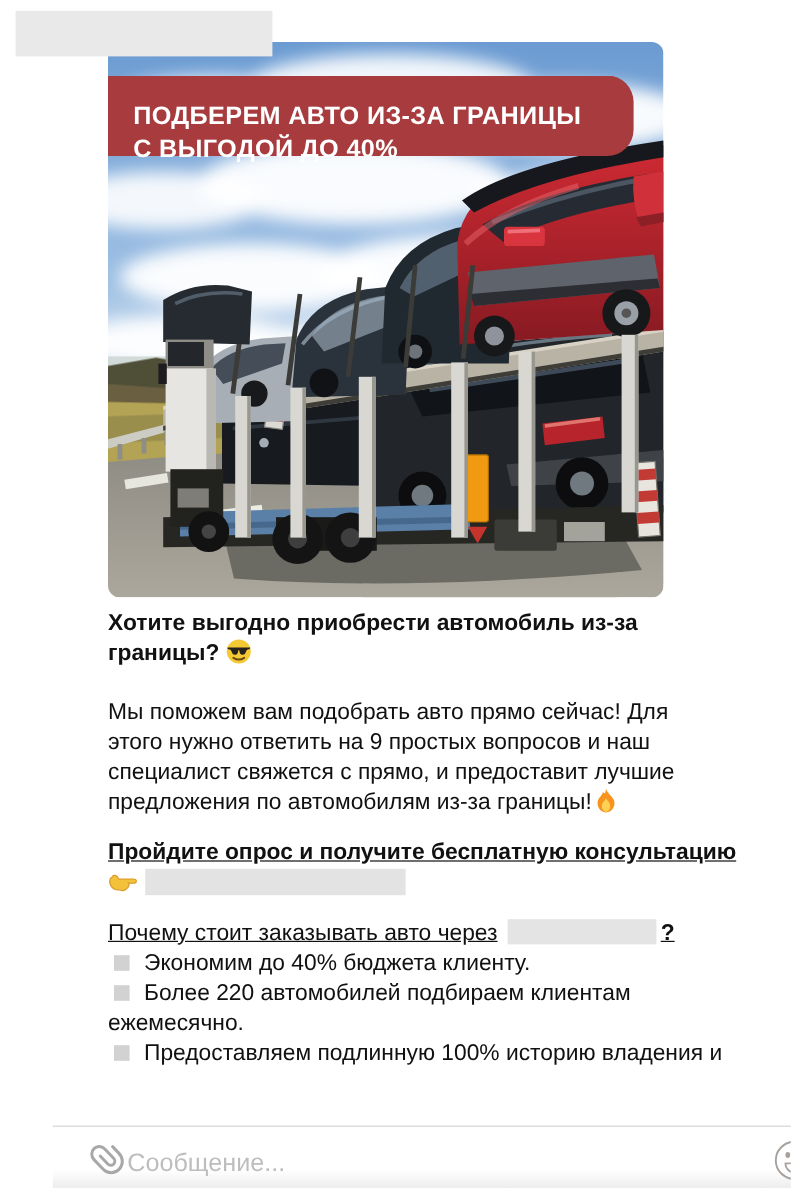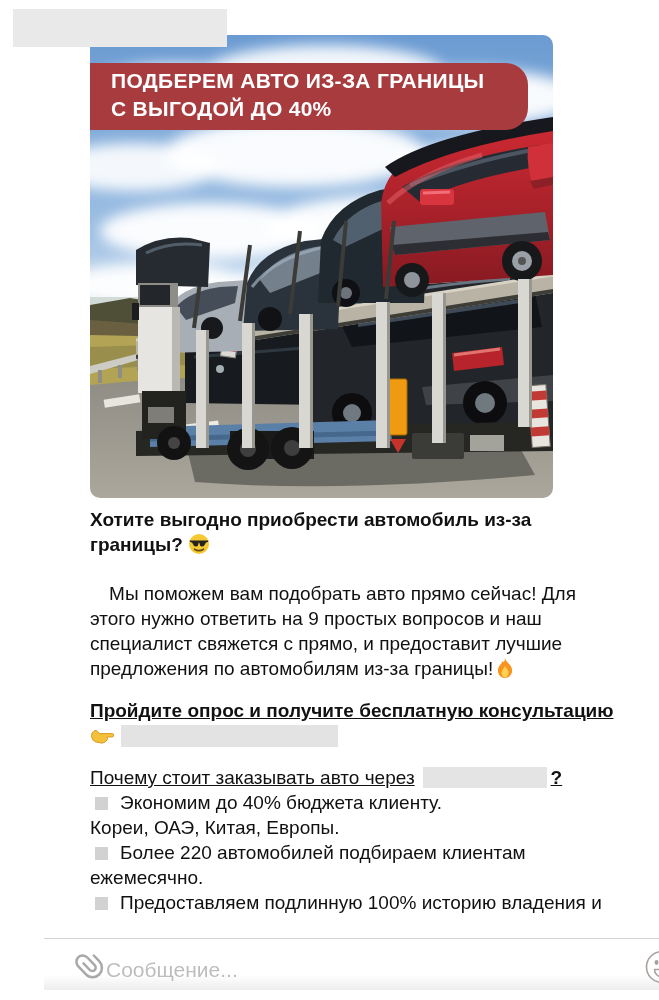--- a/index.html
+++ b/index.html
@@ -15,29 +15,29 @@
   .inline-redact{display:inline-block;background:#e4e4e4;vertical-align:-4px;}
   
   .photo{
     position:absolute;left:90px;top:35px;width:463px;height:463px;
     border-radius:10px;overflow:hidden;z-index:2;
   }
   .photo svg{display:block;}
   .banner{
     position:absolute;left:0;top:28px;width:438px;height:67px;
     background:#a73b3e;border-radius:0 22px 22px 0;
-    box-sizing:border-box;padding:4px 0 0 21px;
+    box-sizing:border-box;padding:20px 0 0 21px;
     color:#fff;font-weight:700;font-size:21px;line-height:28px;letter-spacing:.3px;
     z-index:3;
   }
   
   .msg{position:absolute;left:90px;top:507px;width:505px;font-size:19px;line-height:25px;z-index:4;}
   .msg .line{white-space:nowrap;height:25px;}
   .bold{font-weight:700;}
-  .gap24{margin-top:24px;text-align:center;}
+  .gap24{margin-top:24px;}
   .gap17{margin-top:17px;text-decoration:underline;}
   .bullet-sq{display:inline-block;width:13px;height:13px;background:#d2d2d2;margin:0 12px 0 5px;vertical-align:-1px;}
   .emoji{display:inline-block;vertical-align:-4px;margin-left:5px;}
   .cta-box{display:inline-block;width:217px;height:22px;background:#e3e3e3;vertical-align:-5px;margin-left:7px;}
   .why-box{width:124px;height:21px;margin:0 4px 0 8px;}
   
   .composer{
     position:absolute;left:0;top:938px;width:659px;height:52px;z-index:10;
     background:linear-gradient(#ffffff 70%,#ededed 100%);
     border-top:1px solid #d4d4d4;box-sizing:border-box;margin-left:44px;
@@ -249,21 +249,20 @@
         </svg></span></div>
 
   <div class="line bold gap17">Пройдите опрос и получите бесплатную консультацию</div>
   <div class="line"><span class="emoji" style="margin-left:0"><svg width="24" height="22" viewBox="0 0 24 22">
           <path d="M2,9 q-1.5,4 1,7 q2.5,2.8 6,2.5 q3.5,1.5 6,-0.5 l2,-2 q1,-1.5 0,-3 L22,13 q1.8,-0.2 1.8,-1.8 Q23.6,9.5 21.5,9.5 L9,9.6 Q8,7 6,6.5 Q4,6.2 3.6,7.8 Z" fill="#f3c13a" stroke="#d99b2b" stroke-width="1"></path>
         </svg></span><span class="inline-redact cta-box"></span></div>
 
   <div class="line gap17"><span>Почему стоит заказывать авто через</span><span class="inline-redact why-box"></span><span class="bold">?</span></div>
 
   <div class="line"><span class="bullet-sq"></span><span>Экономим до 40% бюджета клиенту.</span></div>
-  <div class="line">Кореи, ОАЭ, Китая, Европы.</div>
   <div class="line"><span class="bullet-sq"></span><span>Более 220 автомобилей подбираем клиентам</span></div>
   <div class="line">ежемесячно.</div>
   <div class="line"><span class="bullet-sq"></span><span>Предоставляем подлинную 100% историю владения и</span></div>
 </div>
 
 <div class="composer">
   <span class="clip">
     <svg width="40" height="44" viewBox="0 0 24 26" fill="none" stroke="#a8a8a8" stroke-width="1.5" stroke-linecap="round">
       <path d="M15.5,5.5 l3.2,3.4 c2.2,2.3 2.2,5.8 0,8 c-2.2,2.2 -5.7,2.2 -7.9,-0.1 l-4.6,-4.8 c-1.5,-1.6 -1.5,-4 0,-5.5 c1.5,-1.5 3.9,-1.4 5.4,0.2 l4.4,4.6 c0.8,0.85 0.8,2.2 0,3 c-0.8,0.8 -2.1,0.75 -2.9,-0.1 l-3.8,-4"></path>
     </svg>

